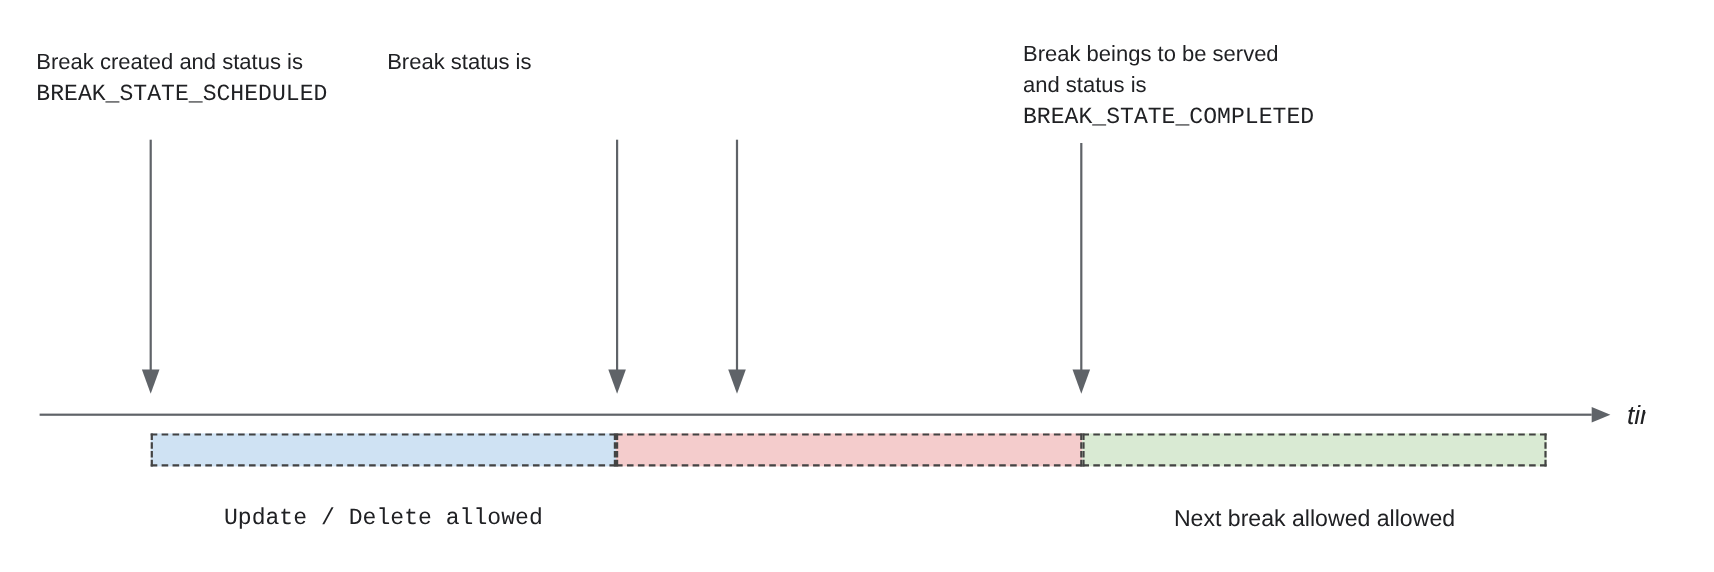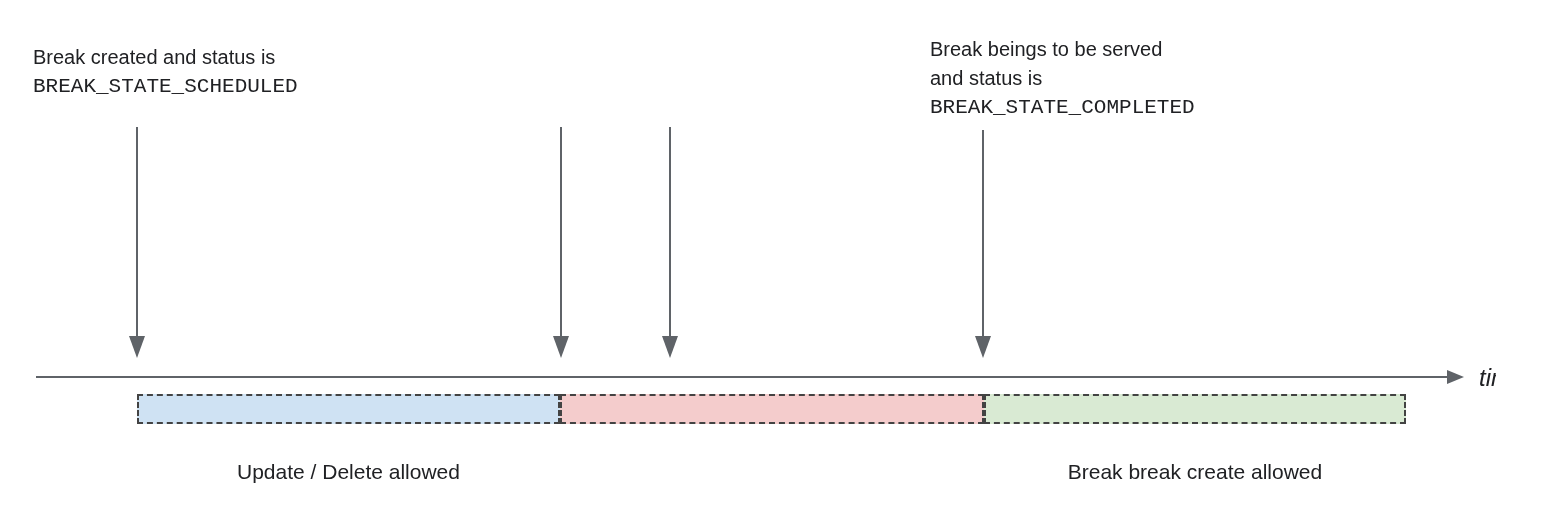--- a/index.html
+++ b/index.html
@@ -76,35 +76,36 @@
   .seg-1 { left: 137px; width: 423px; }
   .seg-2 { left: 560px; width: 424px; }
   .seg-3 { left: 984px; width: 422px; }
 
   
   .seg-label {
     position: absolute; top: 459px;
     font-size: 21px; line-height: 25px;
     text-align: center; color: #202124;
   }
-  .seg-label-1 { left: 137px; width: 423px; }
+  .seg-label-1 { left: 137px; width: 423px; font-family: Liberation Mono, monospace; }
   .seg-label-2 { left: 560px; width: 424px; }
   .seg-label-3 { left: 984px; width: 422px; }
 </style>
 </head>
 <body>
 
 <div class="canvas">
 
   <div class="annotation ann-1">
     <div>Break created and status is</div>
     <div class="code">BREAK_STATE_SCHEDULED</div>
   </div>
 
   <div class="annotation ann-2">
+    <div>Break status is</div>
   </div>
 
   <div class="annotation ann-3">
   </div>
 
   <div class="annotation ann-4">
     <div>Break beings to be served</div>
     <div>and status is</div>
     <div class="code">BREAK_STATE_COMPLETED</div>
   </div>
@@ -128,15 +129,15 @@
 
   <div class="axis-line"></div>
   <div class="axis-head"></div>
   <div class="axis-label">time</div>
 
   <div class="segment seg-1" style="background: rgb(207, 226, 243);"></div>
   <div class="segment seg-2" style="background: rgb(244, 204, 204);"></div>
   <div class="segment seg-3" style="background: rgb(217, 234, 211);"></div>
 
   <div class="seg-label seg-label-1">Update / Delete allowed</div>
-  <div class="seg-label seg-label-3">Break break create allowed</div>
+  <div class="seg-label seg-label-3">Next break allowed allowed</div>
 
 </div>
 
 </body></html>

